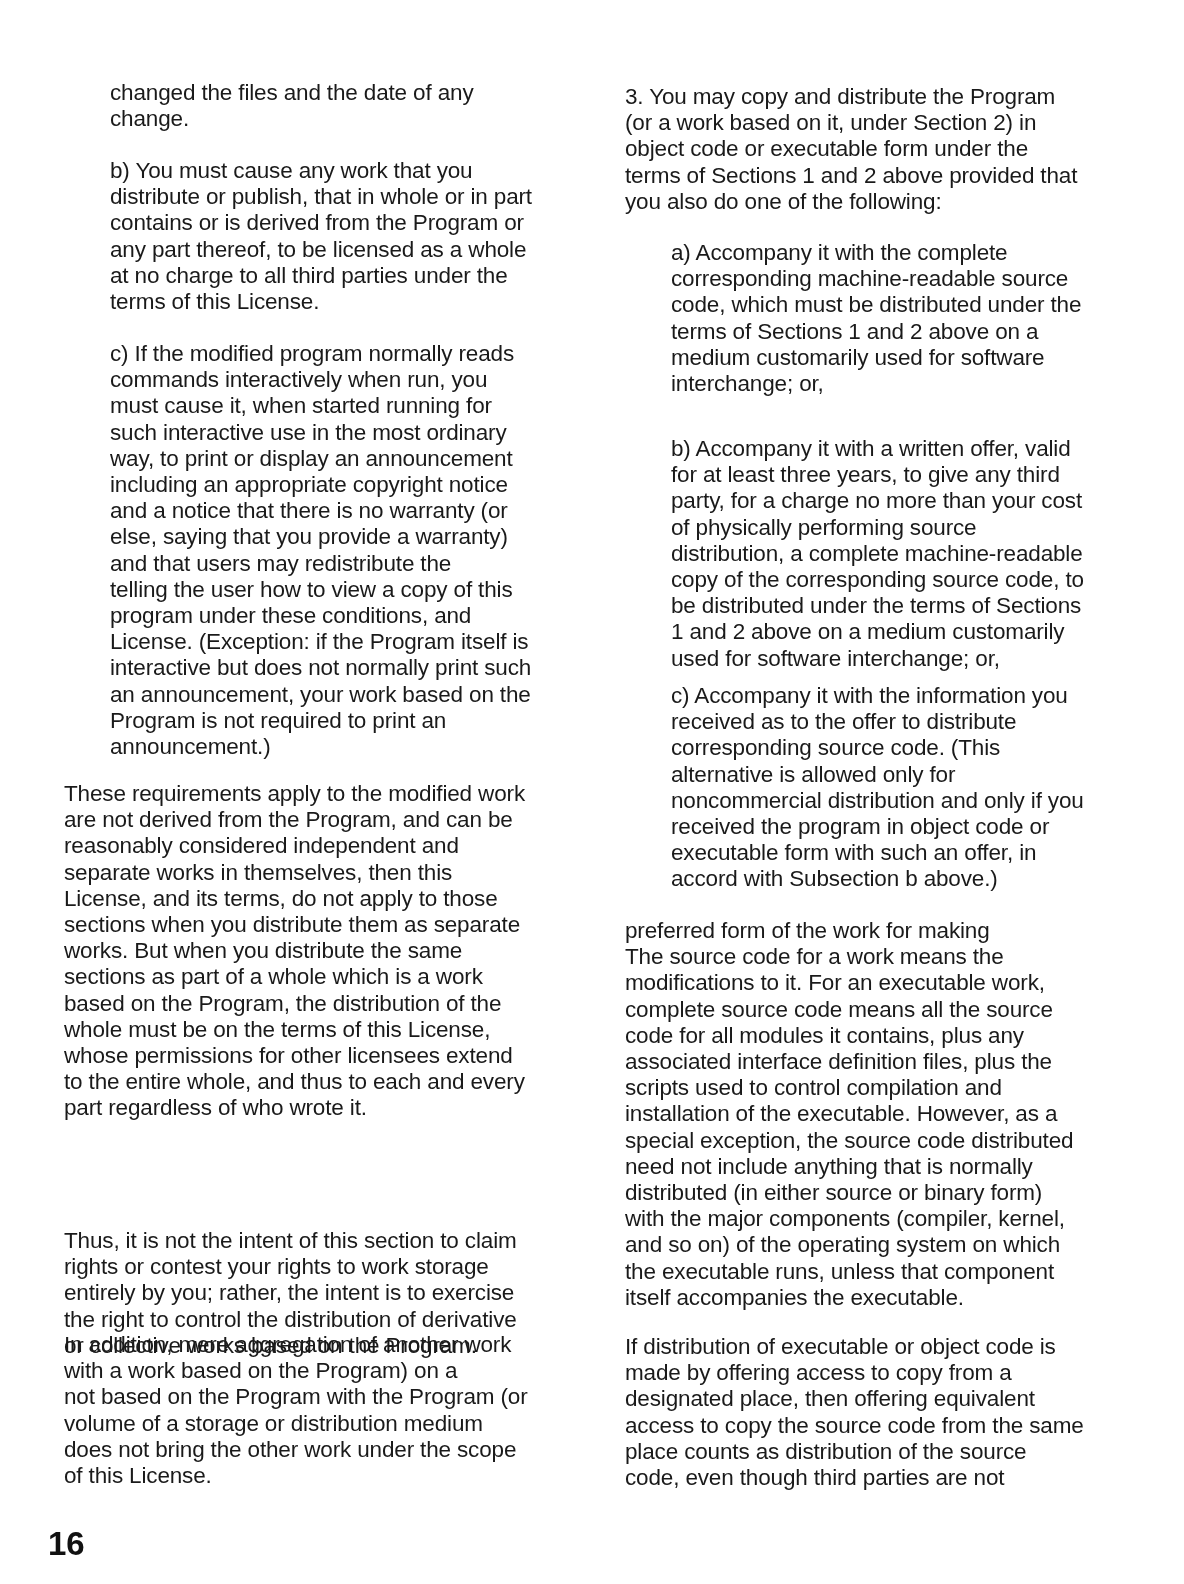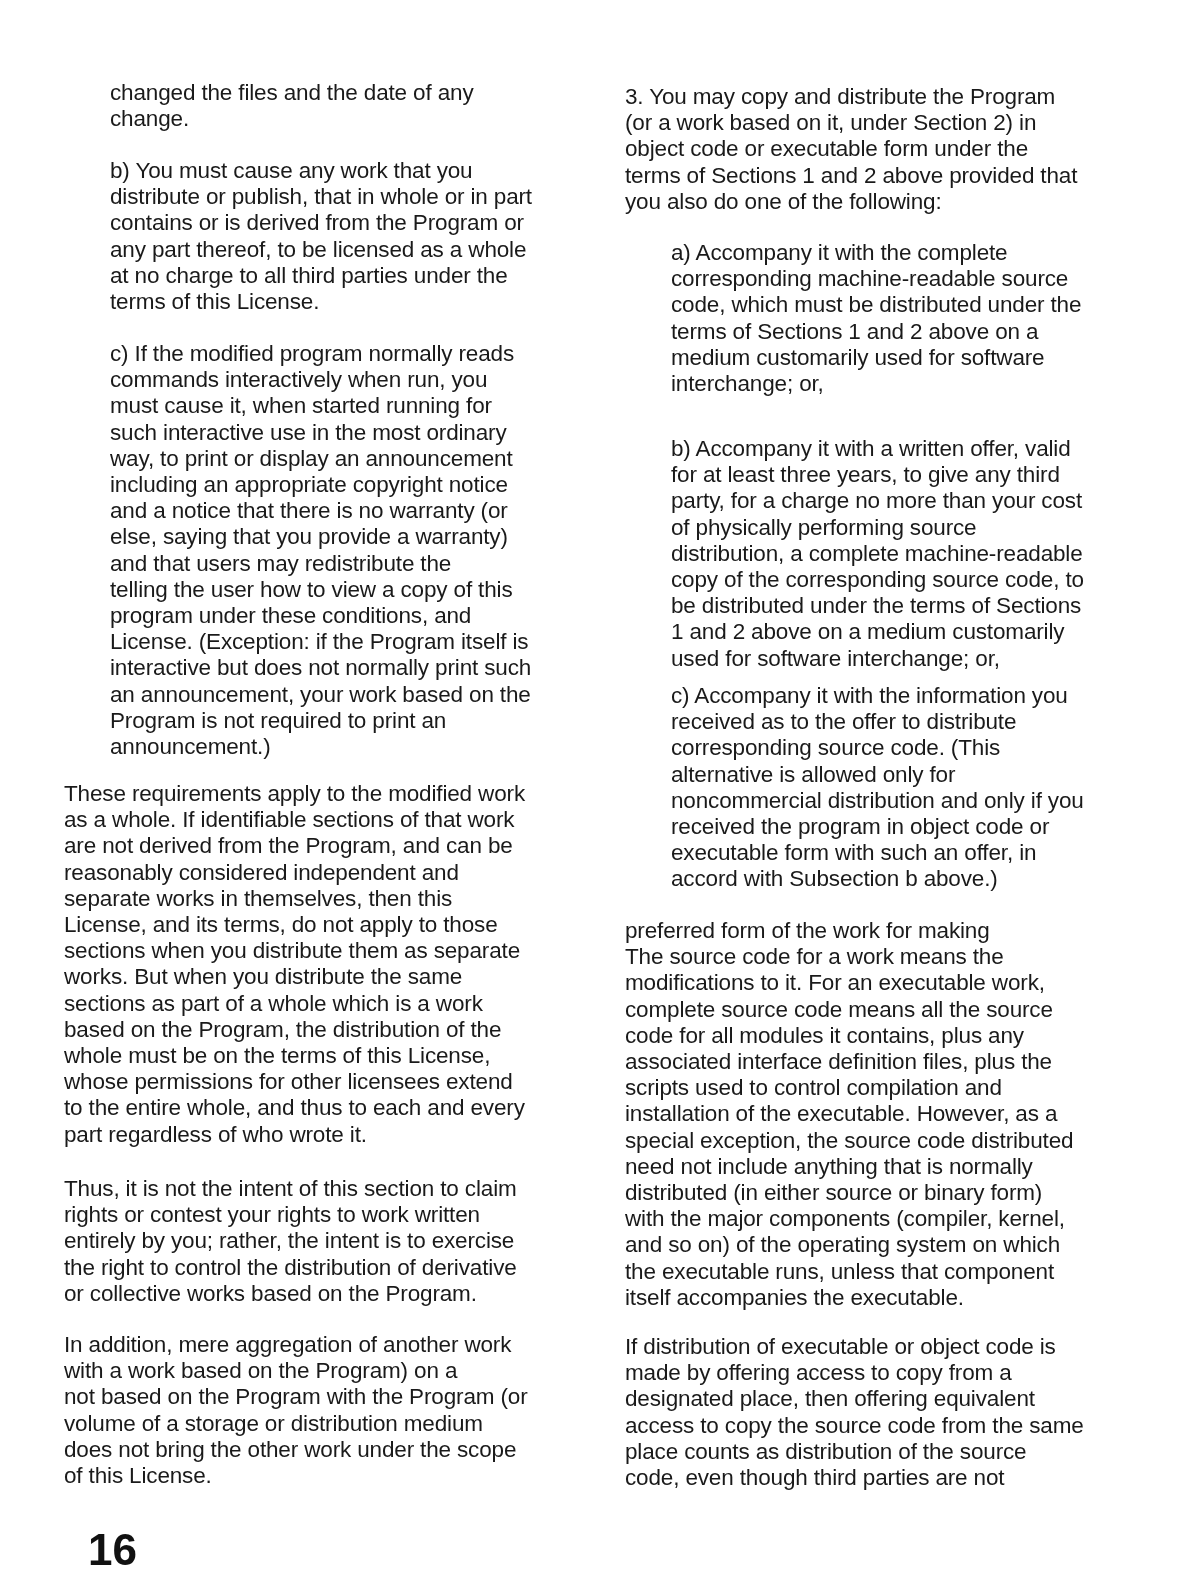--- a/index.html
+++ b/index.html
@@ -3,21 +3,21 @@
   <meta charset="utf-8">
   <style>
     html, body { margin: 0; padding: 0; background: #ffffff; }
     body { width: 1184px; height: 1584px; position: relative; overflow: hidden; color: #1a1a1a; font-family: "Liberation Sans", sans-serif; }
     .col { position: absolute; top: 0; width: 520px; }
     .col-left { left: 48px; }
     .col-right { left: 609px; }
     .para { position: absolute; left: 0; margin: 16px; }
     .para.indent { left: 46px; }
     .line { display: block; white-space: nowrap; font-size: 22.5px; line-height: 26.2px; letter-spacing: -0.15px; }
-    .page-number { position: absolute; left: 48px; top: 1525px; font-size: 44px; font-weight: bold; font-family: "Liberation Sans", sans-serif; color: #111; margin-left: 40px; }
+    .page-number { position: absolute; left: 48px; top: 1525px; font-size: 33px; font-weight: bold; font-family: "Liberation Sans", sans-serif; color: #111; }
   </style>
 </head>
 <body>
 
 <div class="col col-left">
   <p class="para indent" style="top:64px">
     <span class="line">changed the files and the date of any</span>
     <span class="line">change.</span>
   </p>
   <p class="para indent" style="top:142px">
@@ -41,37 +41,36 @@
     <span class="line">telling the user how to view a copy of this</span>
     <span class="line">program under these conditions, and</span>
     <span class="line">License. (Exception: if the Program itself is</span>
     <span class="line">interactive but does not normally print such</span>
     <span class="line">an announcement, your work based on the</span>
     <span class="line">Program is not required to print an</span>
     <span class="line">announcement.)</span>
   </p>
   <p class="para" style="top:765px">
     <span class="line">These requirements apply to the modified work</span>
-    <span class="line">as a whole. If identifiable sections of that work</span>
     <span class="line">are not derived from the Program, and can be</span>
     <span class="line">reasonably considered independent and</span>
     <span class="line">separate works in themselves, then this</span>
     <span class="line">License, and its terms, do not apply to those</span>
     <span class="line">sections when you distribute them as separate</span>
     <span class="line">works. But when you distribute the same</span>
     <span class="line">sections as part of a whole which is a work</span>
     <span class="line">based on the Program, the distribution of the</span>
     <span class="line">whole must be on the terms of this License,</span>
     <span class="line">whose permissions for other licensees extend</span>
     <span class="line">to the entire whole, and thus to each and every</span>
     <span class="line">part regardless of who wrote it.</span>
   </p>
-  <p class="para" style="top:1160px">
+  <p class="para" style="top:1212px">
     <span class="line">Thus, it is not the intent of this section to claim</span>
-    <span class="line">rights or contest your rights to work written</span>
+    <span class="line">rights or contest your rights to work storage</span>
     <span class="line">entirely by you; rather, the intent is to exercise</span>
     <span class="line">the right to control the distribution of derivative</span>
     <span class="line">or collective works based on the Program.</span>
   </p>
   <p class="para" style="top:1316px">
     <span class="line">In addition, mere aggregation of another work</span>
     <span class="line">with a work based on the Program) on a</span>
     <span class="line">not based on the Program with the Program (or</span>
     <span class="line">volume of a storage or distribution medium</span>
     <span class="line">does not bring the other work under the scope</span>

